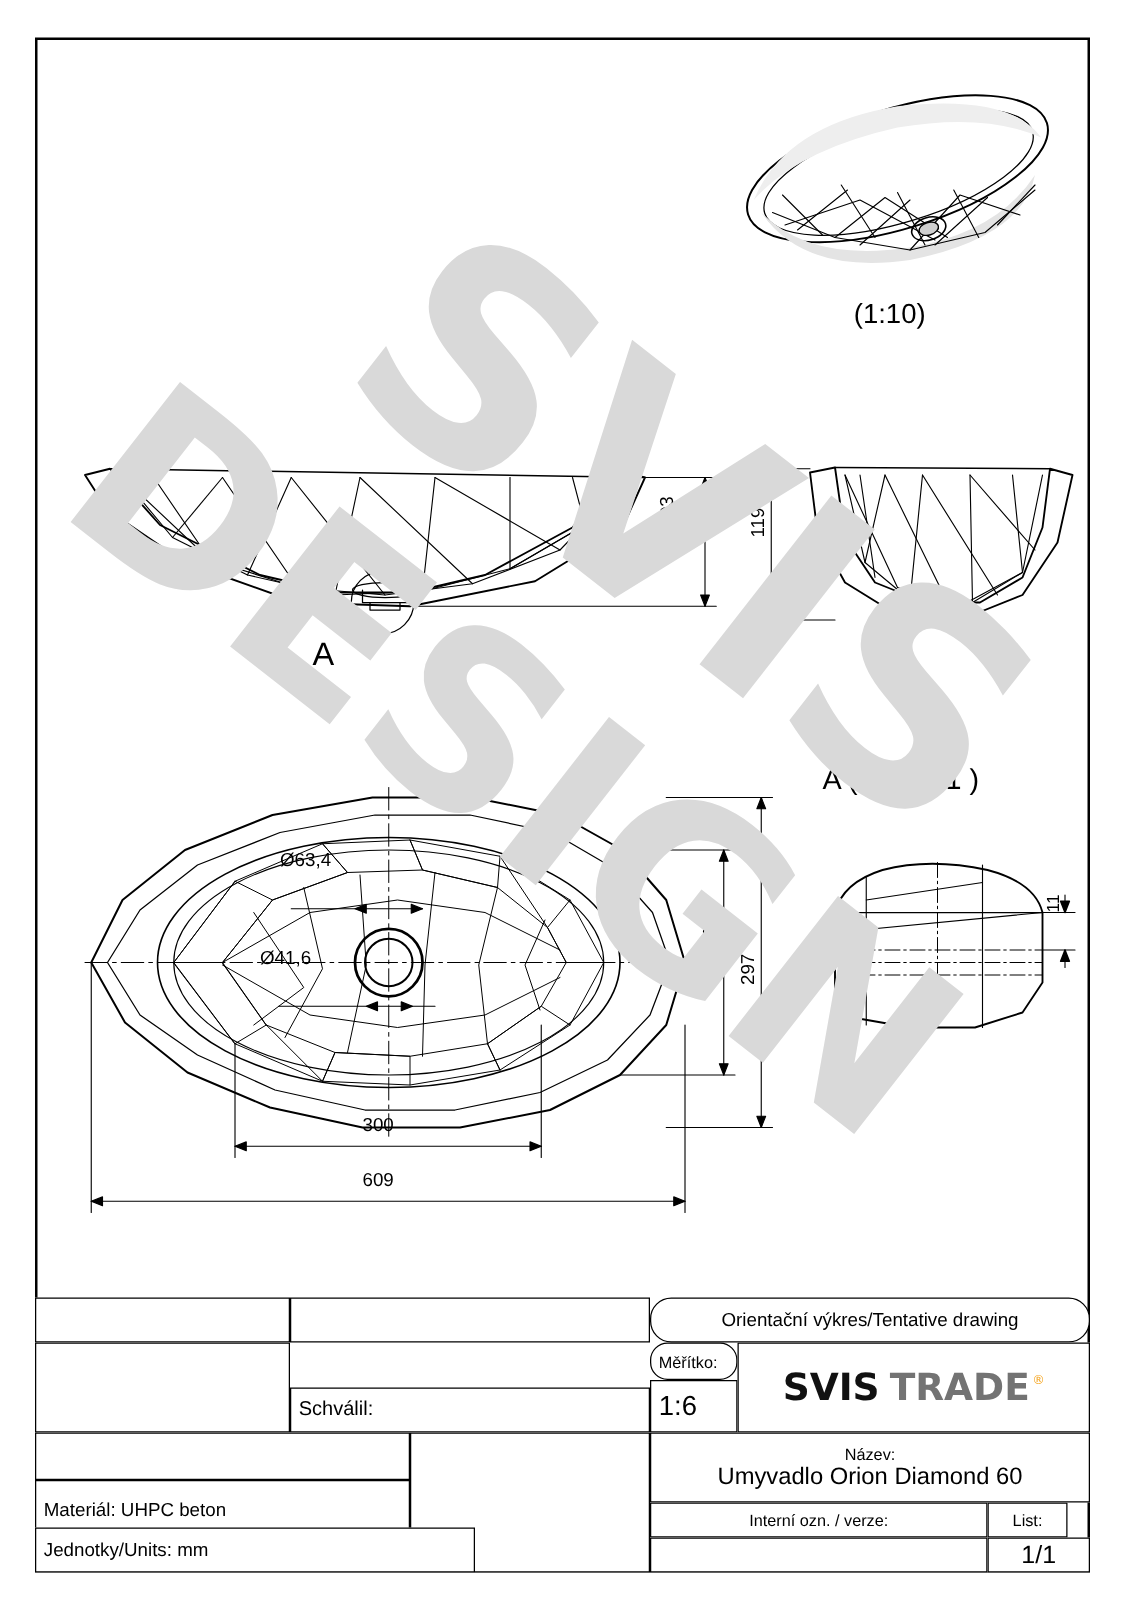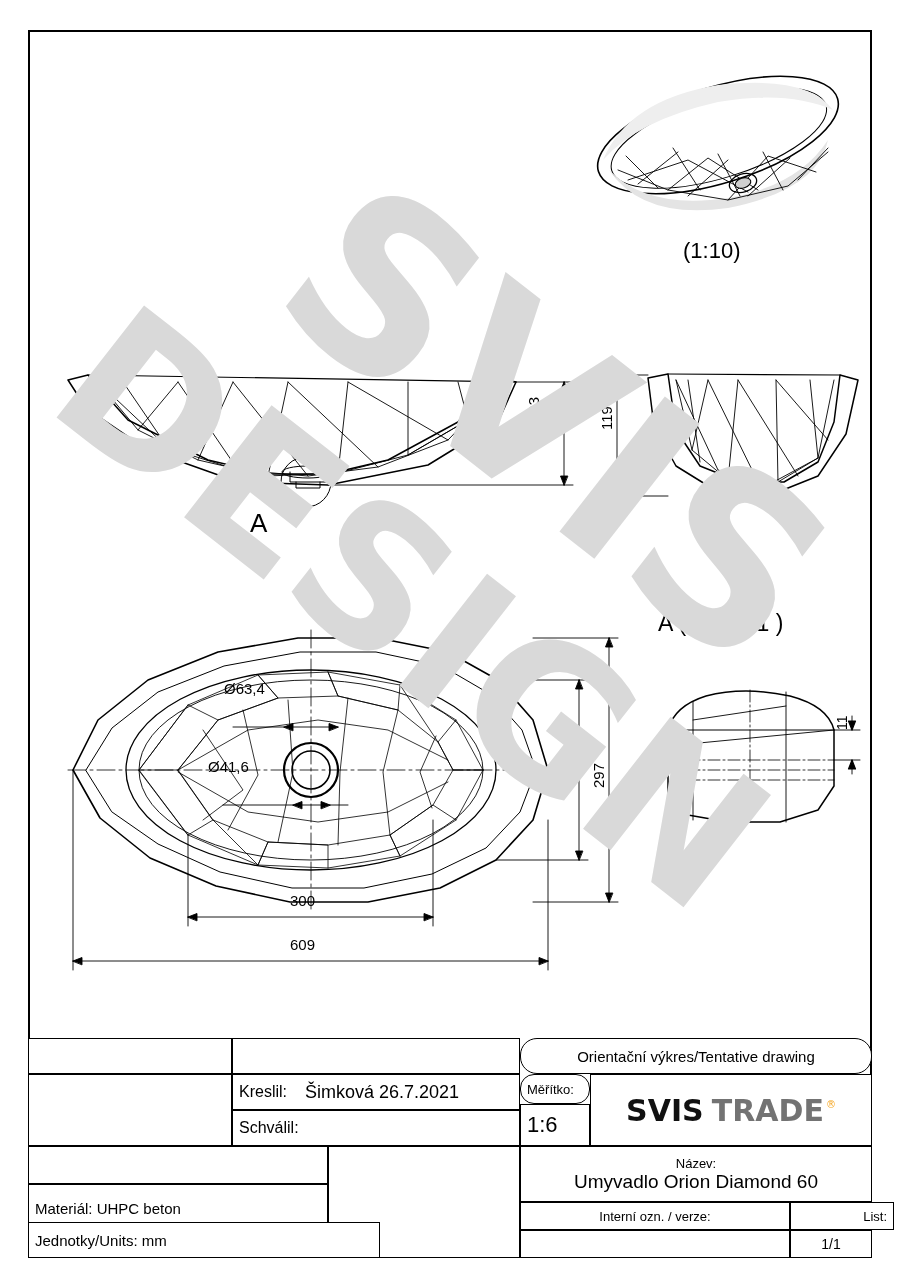--- a/index.html
+++ b/index.html
@@ -356,24 +356,20 @@
   <div id="titleblock">
 
     <div class="tbcell" style="left:0; top:0; width:204px; height:36px;"></div>
     <div class="tbcell" style="left:204px; top:0; width:288px; height:36px;"></div>
     <div class="tbcell center" style="left:492px; top:0; width:352px; height:36px;border-radius:17px;">
       <span class="tbtext" style="font-size:15px;">Orientační výkres/Tentative drawing</span>
     </div>
 
     <div class="tbcell" style="left:0; top:36px; width:204px; height:72px;"></div>
 
-    <div class="tbcell" style="left:204px; top:36px; width:288px; height:36px;">
-      <span class="tbtext" style="font-size:16px;">Kreslil:</span>
-      <span class="tbtext" style="font-size:18px; margin-left:6px;">Šimková 26.7.2021</span>
-    </div>
     <div class="tbcell" style="left:204px; top:72px; width:288px; height:36px;">
       <span class="tbtext" style="font-size:16px;">Schválil:</span>
       <span class="tbtext" style="font-size:16px;"></span>
     </div>
 
     <div class="tbcell" style="left:492px; top:36px; width:70px; height:30px;border-radius:14px;">
       <span class="tbtext" style="font-size:13px;">Měřítko:</span>
     </div>
     <div class="tbcell" style="left:492px; top:66px; width:70px; height:42px;">
       <span class="tbtext" style="font-size:22px;">1:6</span>
@@ -394,25 +390,25 @@
       <span style="font-size:13px; line-height:15px;">Název:</span>
       <span style="font-size:19px; line-height:22px;">Umyvadlo Orion Diamond 60</span>
     </div>
 
     <div class="tbcell center" style="left:492px; top:164px; width:270px; height:28px;">
       <span class="tbtext" style="font-size:13px;">Interní ozn. / verze:</span>
     </div>
     <div class="tbcell center" style="left:492px; top:192px; width:270px; height:28px;">
       <span class="tbtext" style="font-size:15px;"></span>
     </div>
-    <div class="tbcell center" style="left:762px; top:164px; width:104px; height:28px;justify-content:flex-end;">
+    <div class="tbcell center" style="left:762px; top:164px; width:64px; height:28px;">
       <span class="tbtext" style="font-size:13px;">List:</span>
     </div>
     <div class="tbcell center" style="left:762px; top:192px; width:82px; height:28px;">
-      <span class="tbtext" style="font-size:14px;">1/1</span>
+      <span class="tbtext" style="font-size:20px;">1/1</span>
     </div>
 
     <div class="tbcell" style="left:0; top:146px; width:300px; height:48px;">
       <span class="tbtext" style="font-size:15px;">Materiál: UHPC beton</span>
     </div>
     <div class="tbcell" style="left:0; top:184px; width:352px; height:36px;">
       <span class="tbtext" style="font-size:15px;">Jednotky/Units: mm</span>
     </div>
   </div>
 

